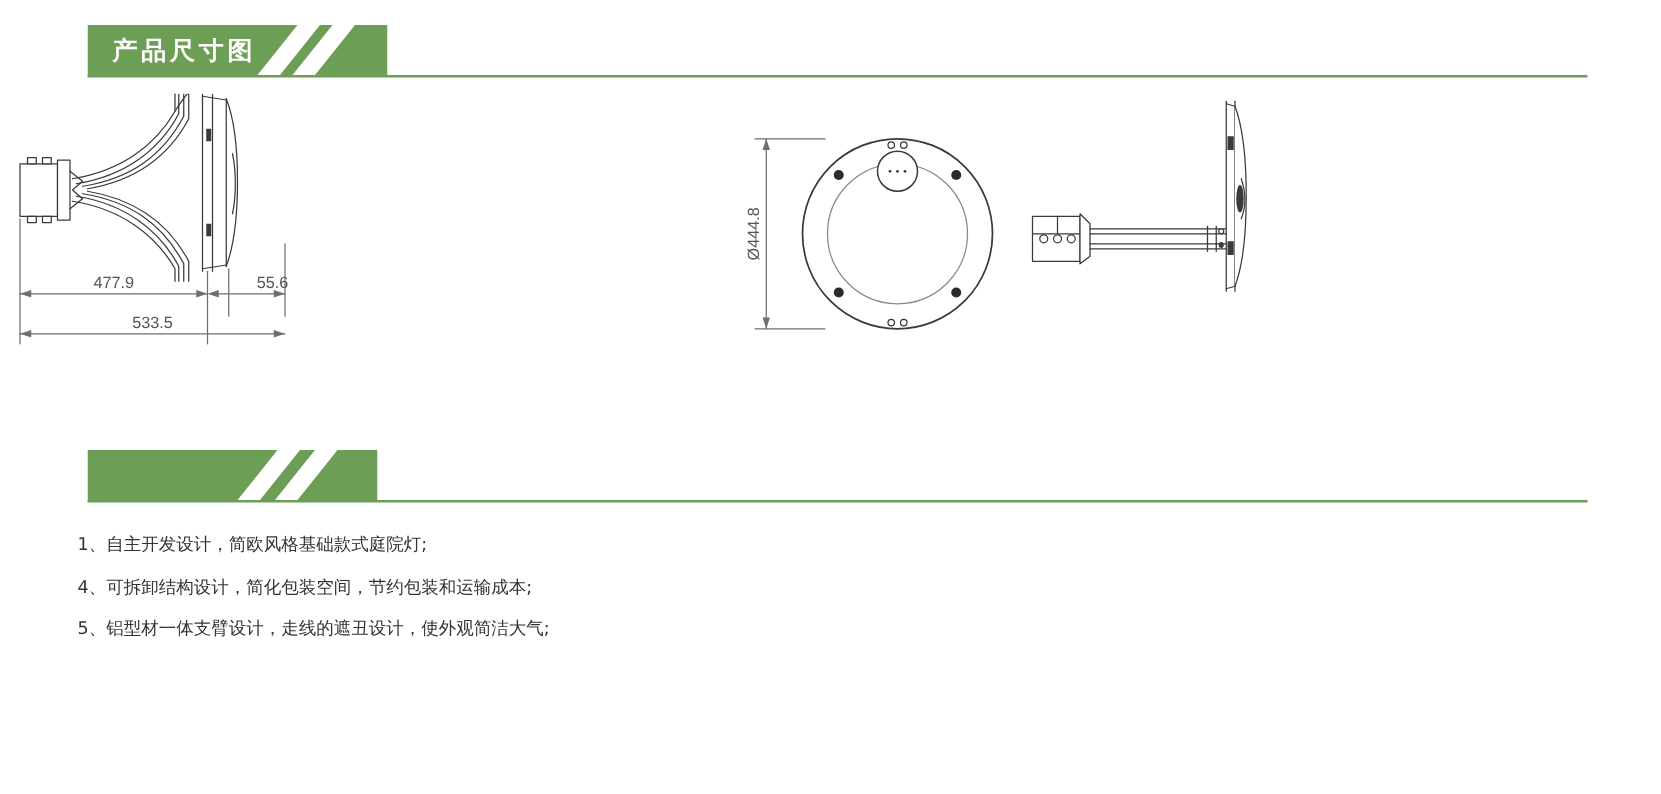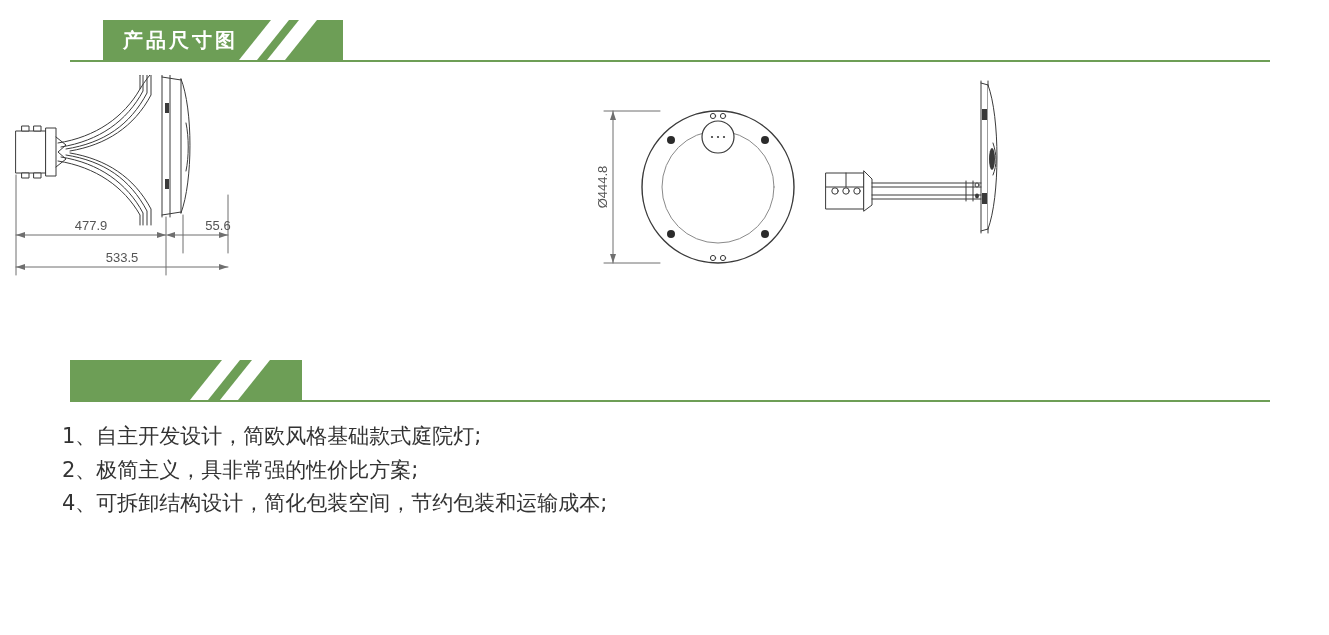--- a/index.html
+++ b/index.html
@@ -14,21 +14,21 @@
     font-family: "Liberation Sans", "DejaVu Sans", sans-serif;
     overflow: hidden;
   }
 
   
   .section-header {
     position: absolute;
     left: 70px;
     height: 40px;
   }
-  .section-header.dims  { top: 20px; margin-left: 33px; }
+  .section-header.dims  { top: 20px; }
   .section-header.feats { top: 360px; }
 
   .banner {
     position: relative;
     height: 40px;
     display: block;
   }
   .banner-svg { display: block; }
 
   .banner-title {
@@ -67,21 +67,21 @@
 
   
   .feature-list {
     position: absolute;
     left: 62px;
     top: 420px;
     width: 1200px;
   }
   .feature-item {
     color: #333333;
-    font-size: 21px;
+    font-size: 14px;
     line-height: 33.5px;
     height: 33.5px;
     white-space: nowrap;
     font-family: "DejaVu Sans", "Liberation Sans", sans-serif;
   }
 </style>
 </head>
 <body>
 
 <div class="section-header dims">
@@ -256,15 +256,15 @@
       <polygon points="0,0 232,0 232,40 0,40" fill="#6d9e56"></polygon>
       <polygon points="152,0 170,0 138,40 120,40" fill="#ffffff"></polygon>
       <polygon points="182,0 200,0 168,40 150,40" fill="#ffffff"></polygon>
     </svg>
   </div>
 </div>
 <div class="header-rule feats"></div>
 
 <div class="feature-list">
   <div class="feature-item">1、自主开发设计，简欧风格基础款式庭院灯;</div>
-  <div class="feature-item">2、极简主义，具非常强的性价比方案;</div>
   <div class="feature-item">4、可拆卸结构设计，简化包装空间，节约包装和运输成本;</div>
+  <div class="feature-item">5、铝型材一体支臂设计，走线的遮丑设计，使外观简洁大气;</div>
 </div>
 
 </body></html>

